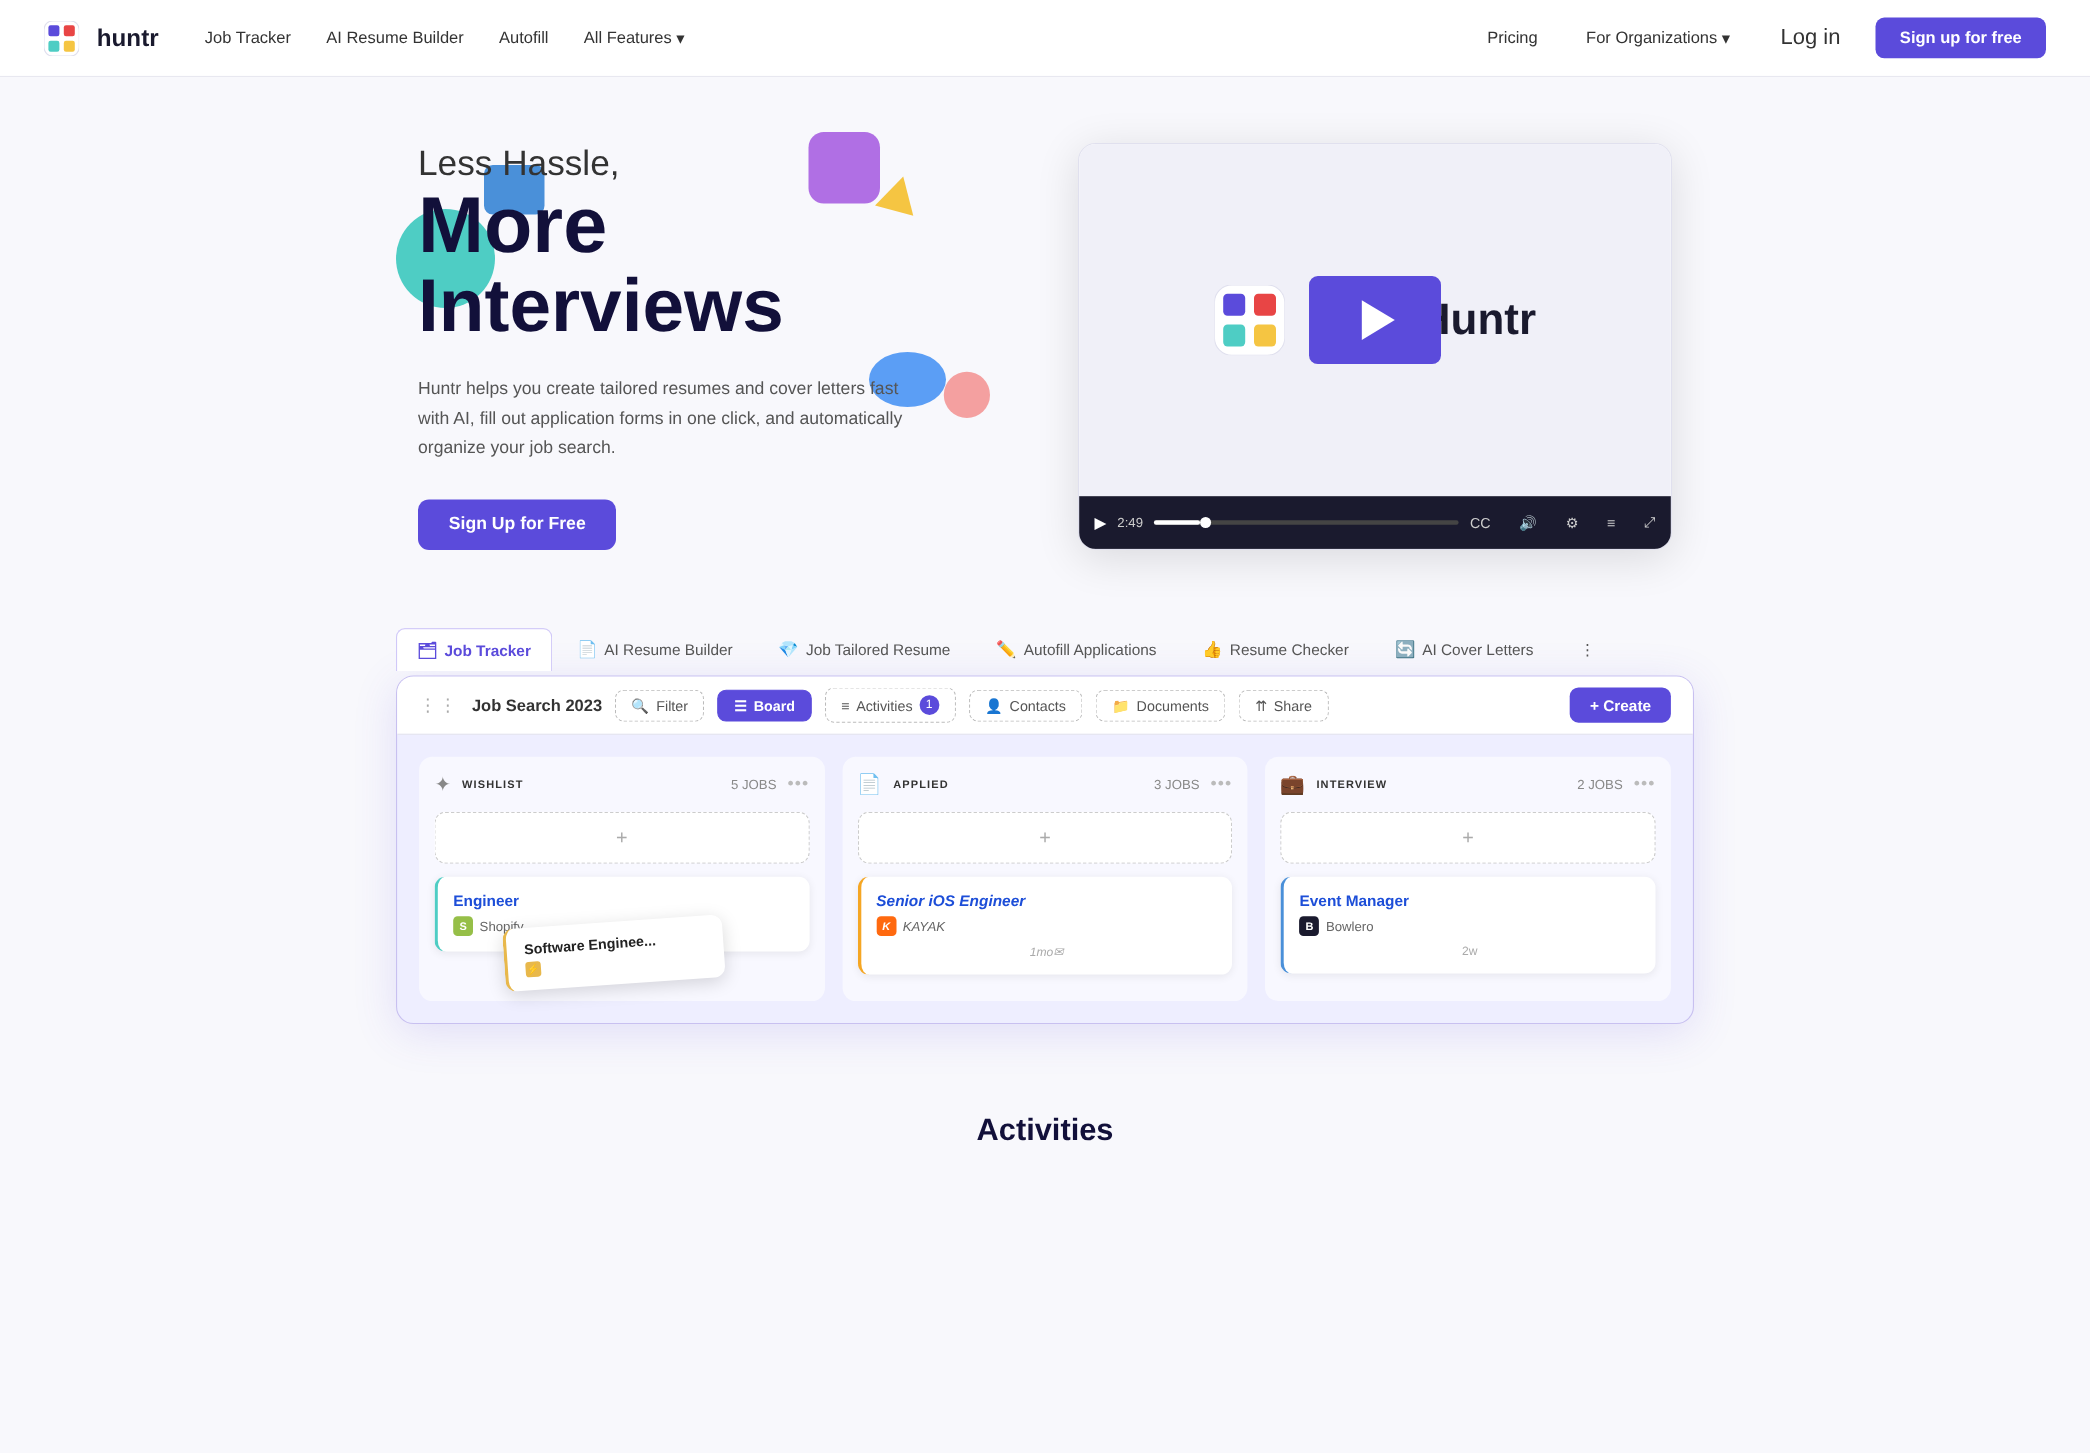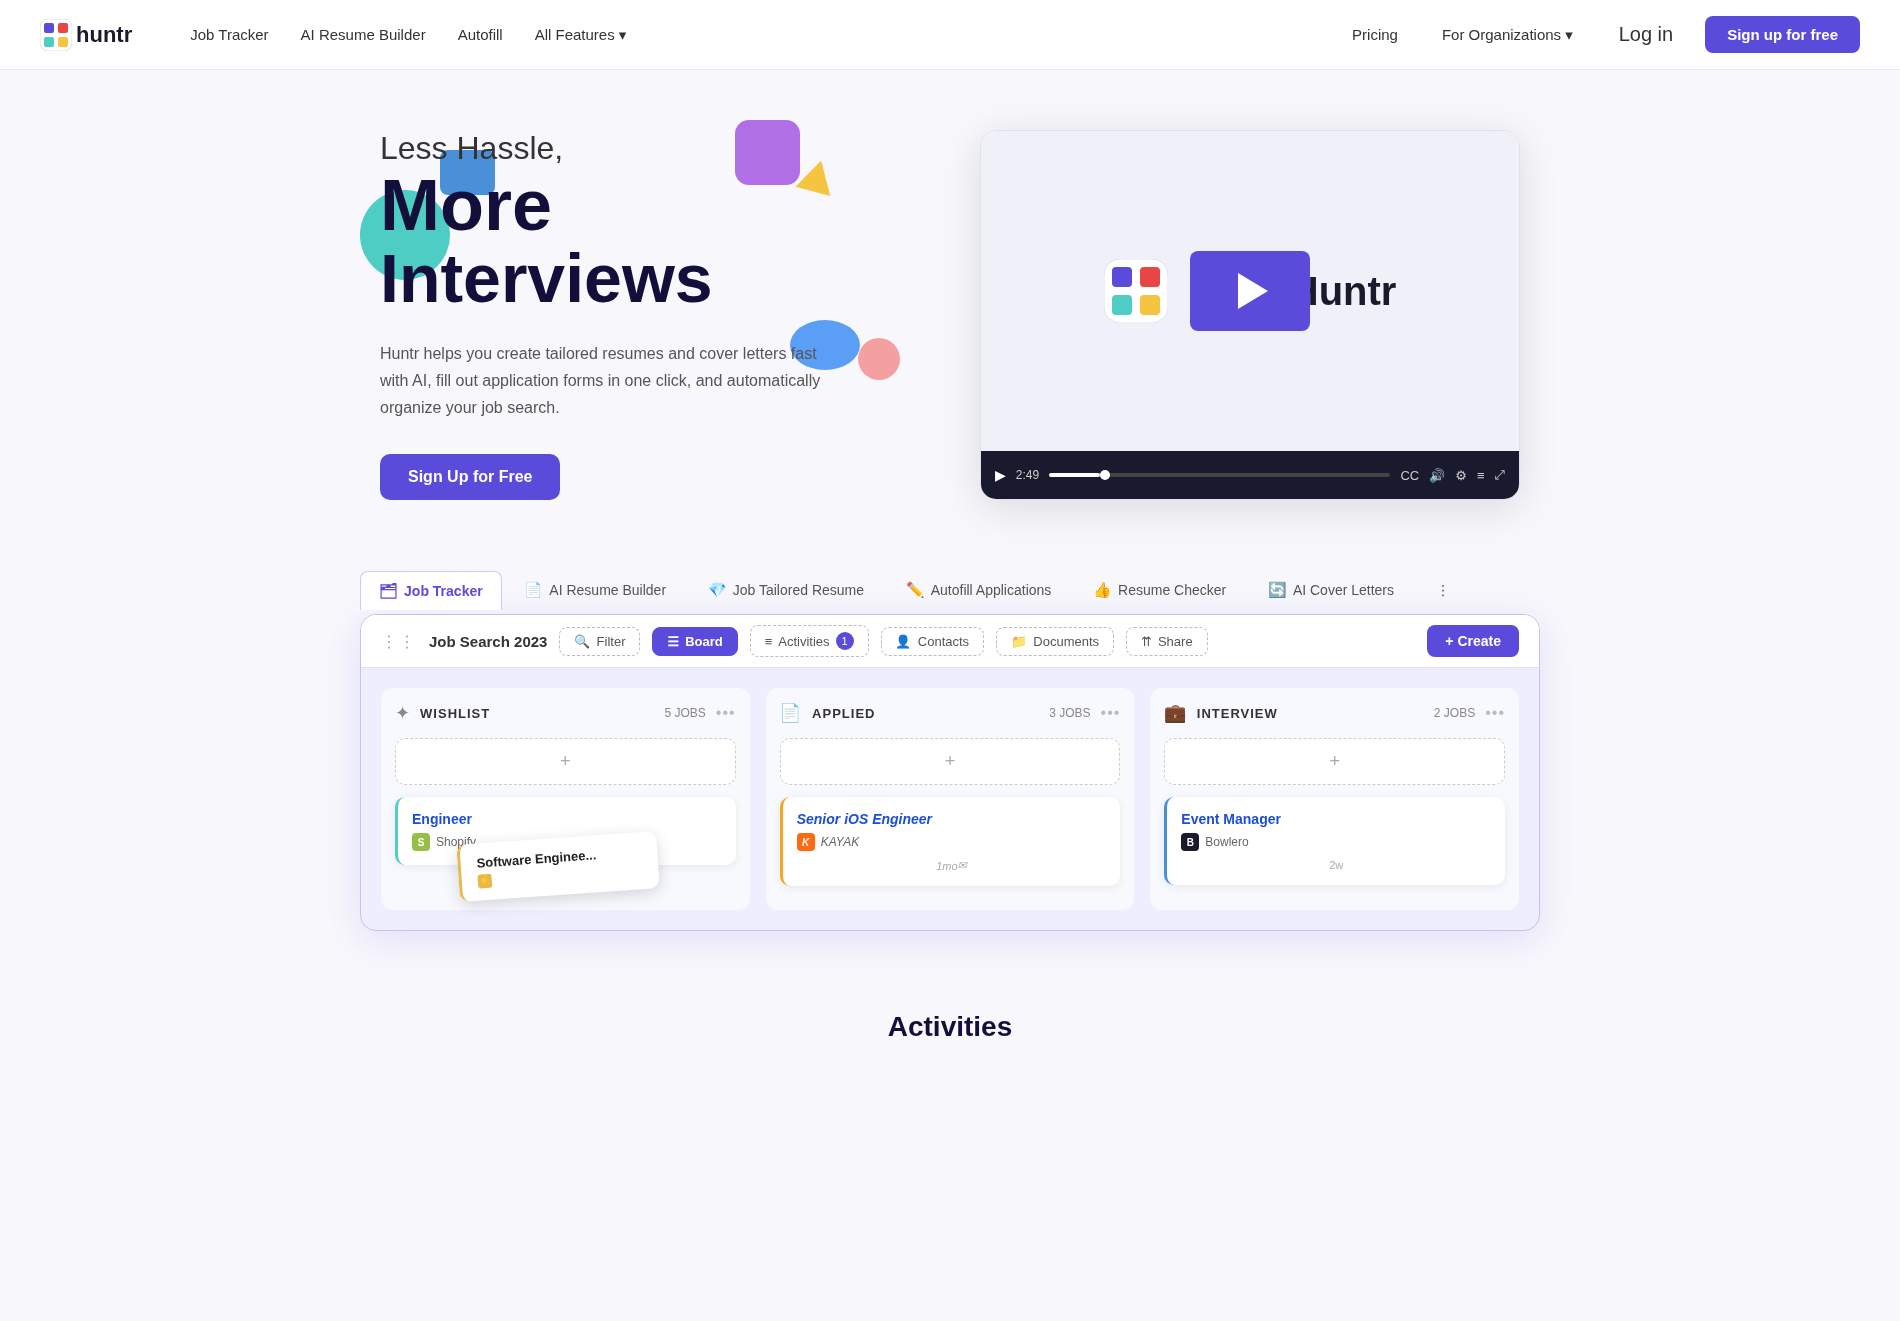--- a/index.html
+++ b/index.html
@@ -13,23 +13,23 @@
       align-items: center;
       padding: 0 40px;
       height: 70px;
       position: sticky;
       top: 0;
       z-index: 100;
     }
     .navbar-logo {
       display: flex;
       align-items: center;
-      gap: 4px;
+      gap: 16px;
       text-decoration: none;
-      margin-right: 44px;
+      margin-right: 28px;
     }
     .logo-icon {
       width: 32px;
       height: 32px;
     }
     .logo-text {
       font-size: 22px;
       font-weight: 700;
       color: #1a1a2e;
     }
@@ -281,21 +281,21 @@
       height: 10px;
       background: #fff;
       border-radius: 50%;
       position: absolute;
       left: 15%;
       top: -3px;
     }
     .vc-icons {
       display: flex;
       align-items: center;
-      gap: 10px;
+      gap: 26px;
       color: #ccc;
       font-size: 13px;
     }
 
     
     .feature-tabs-section {
       max-width: 1300px;
       margin: 30px auto 0;
       padding: 0 60px;
     }
@@ -403,21 +403,21 @@
       padding: 14px;
     }
     .kanban-col-header {
       display: flex;
       align-items: center;
       gap: 10px;
       margin-bottom: 14px;
     }
     .col-icon { font-size: 18px; color: #888; }
     .col-title {
-      font-size: 13px;
+      font-size: 10px;
       font-weight: 700;
       color: #333;
       letter-spacing: 1px;
       flex: 1;
     }
     .col-count {
       font-size: 12px;
       color: #888;
     }
     .col-dots { color: #bbb; font-size: 16px; letter-spacing: 1px; }

